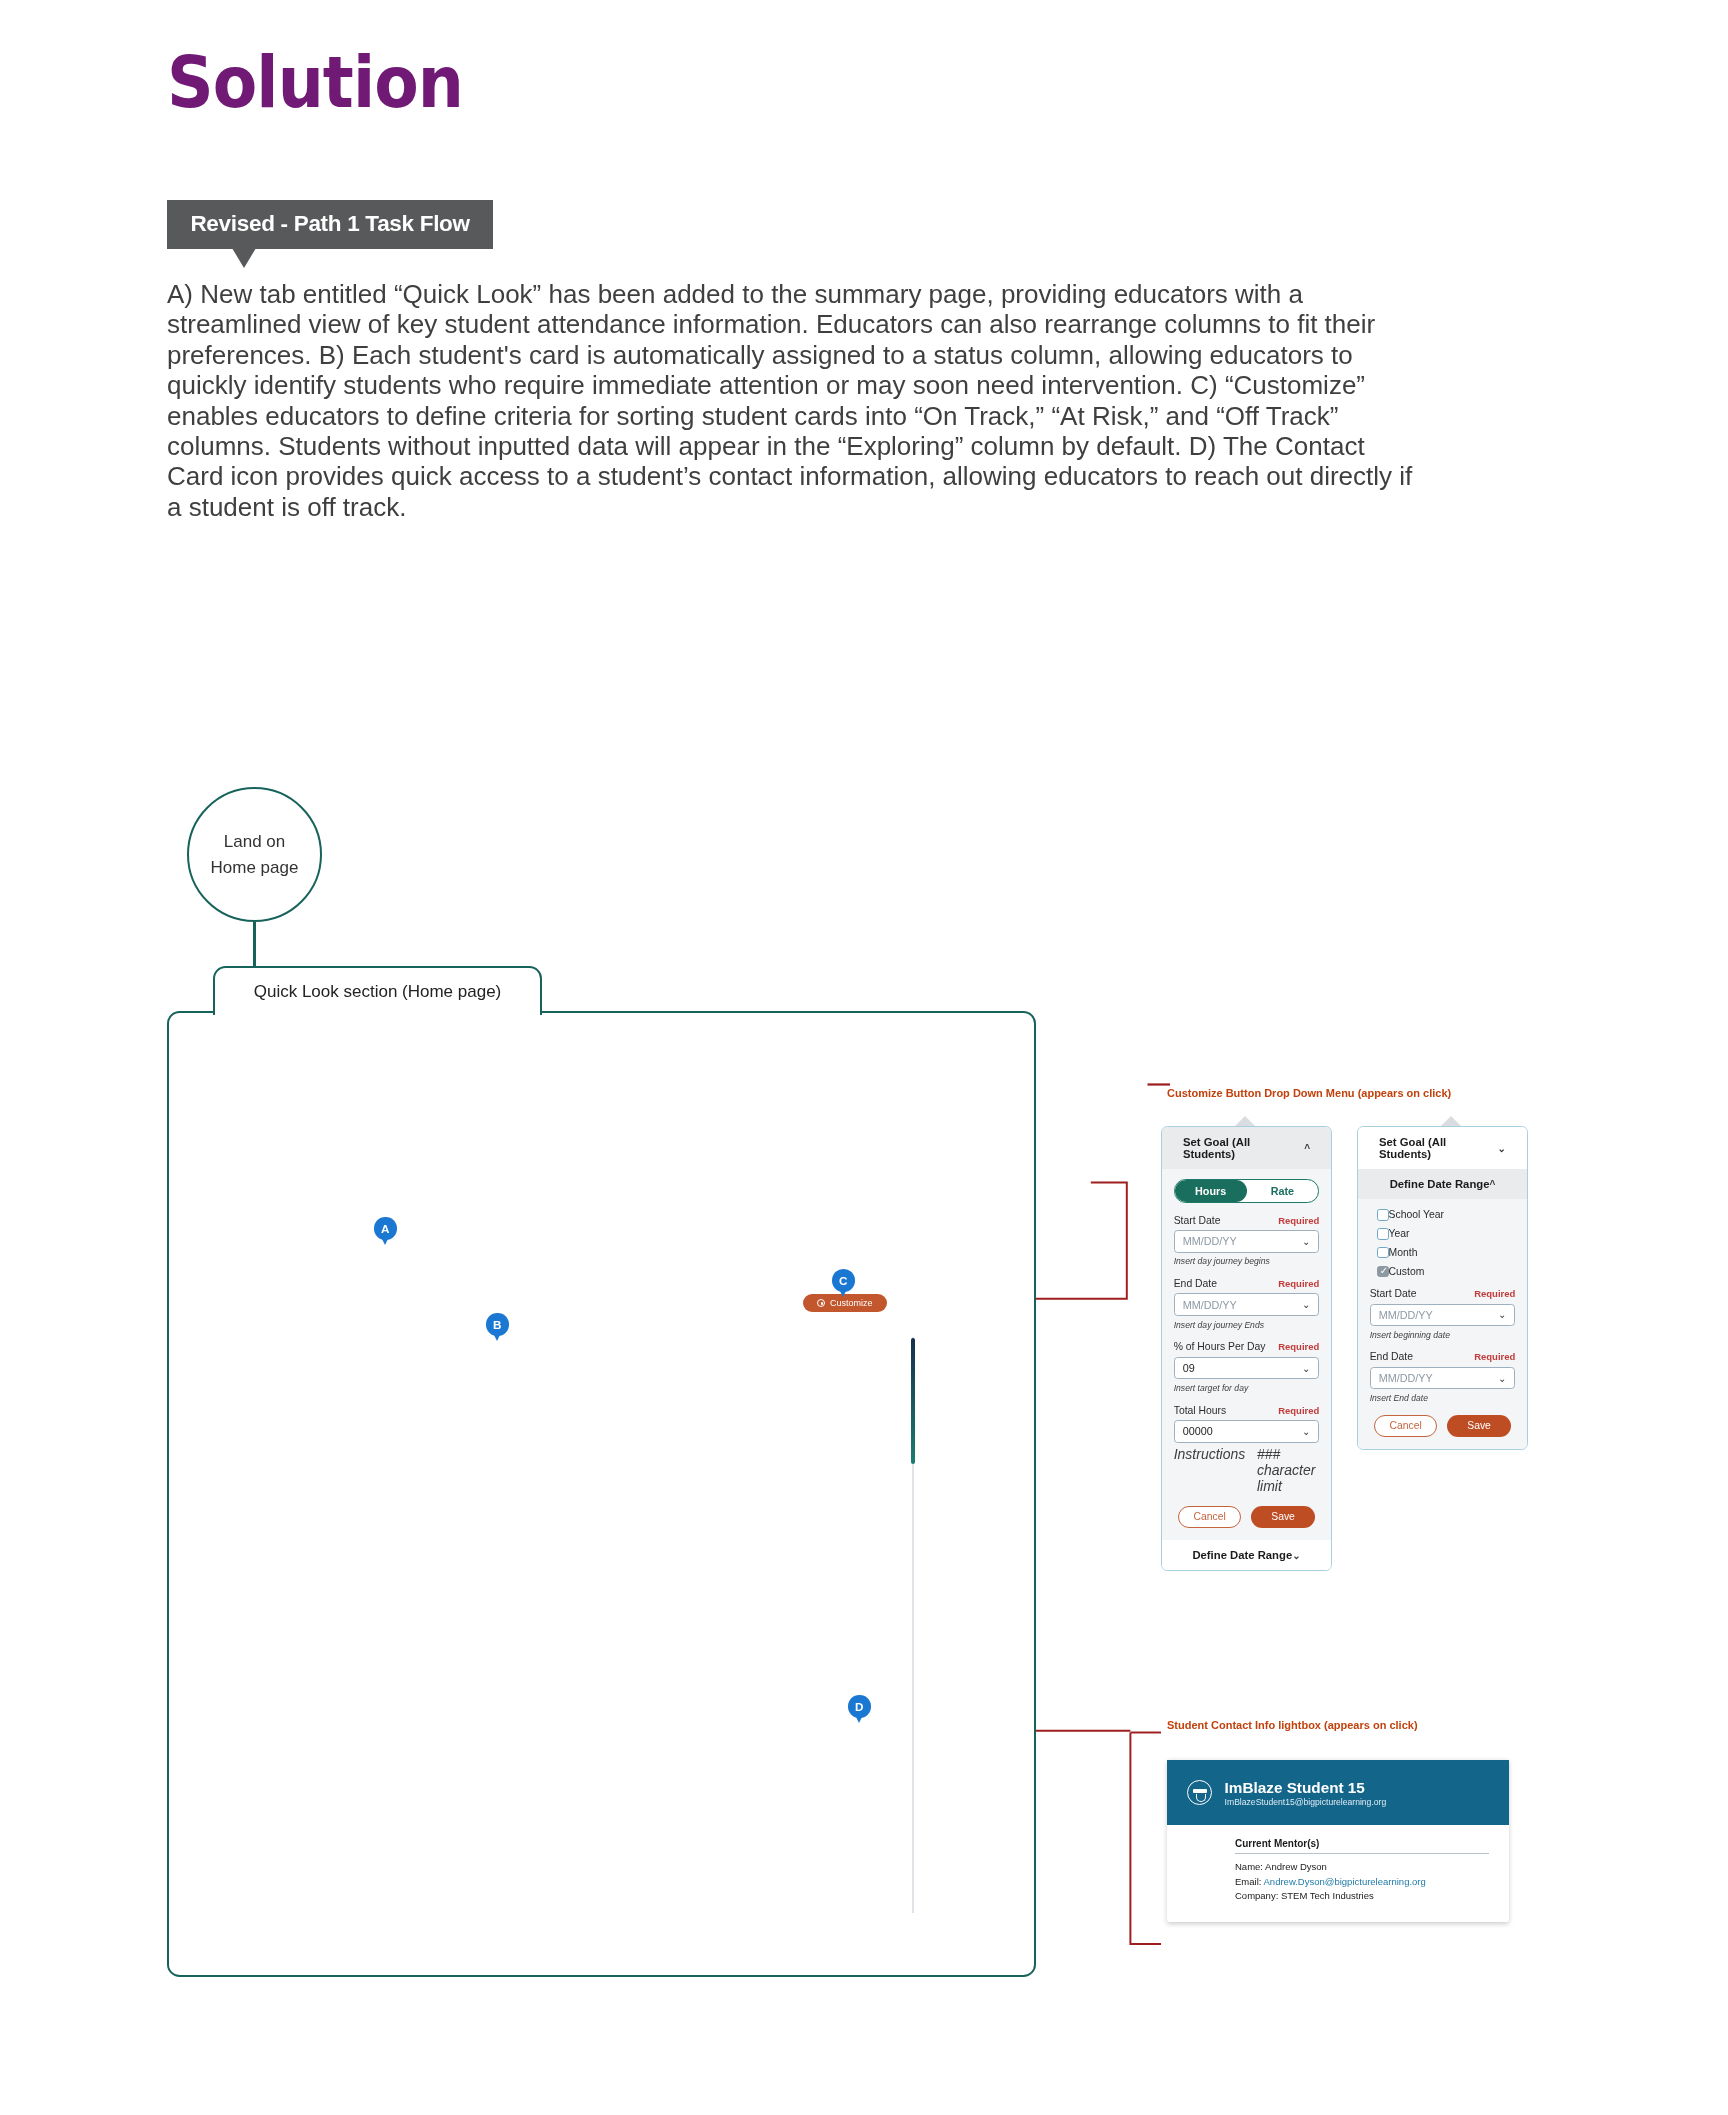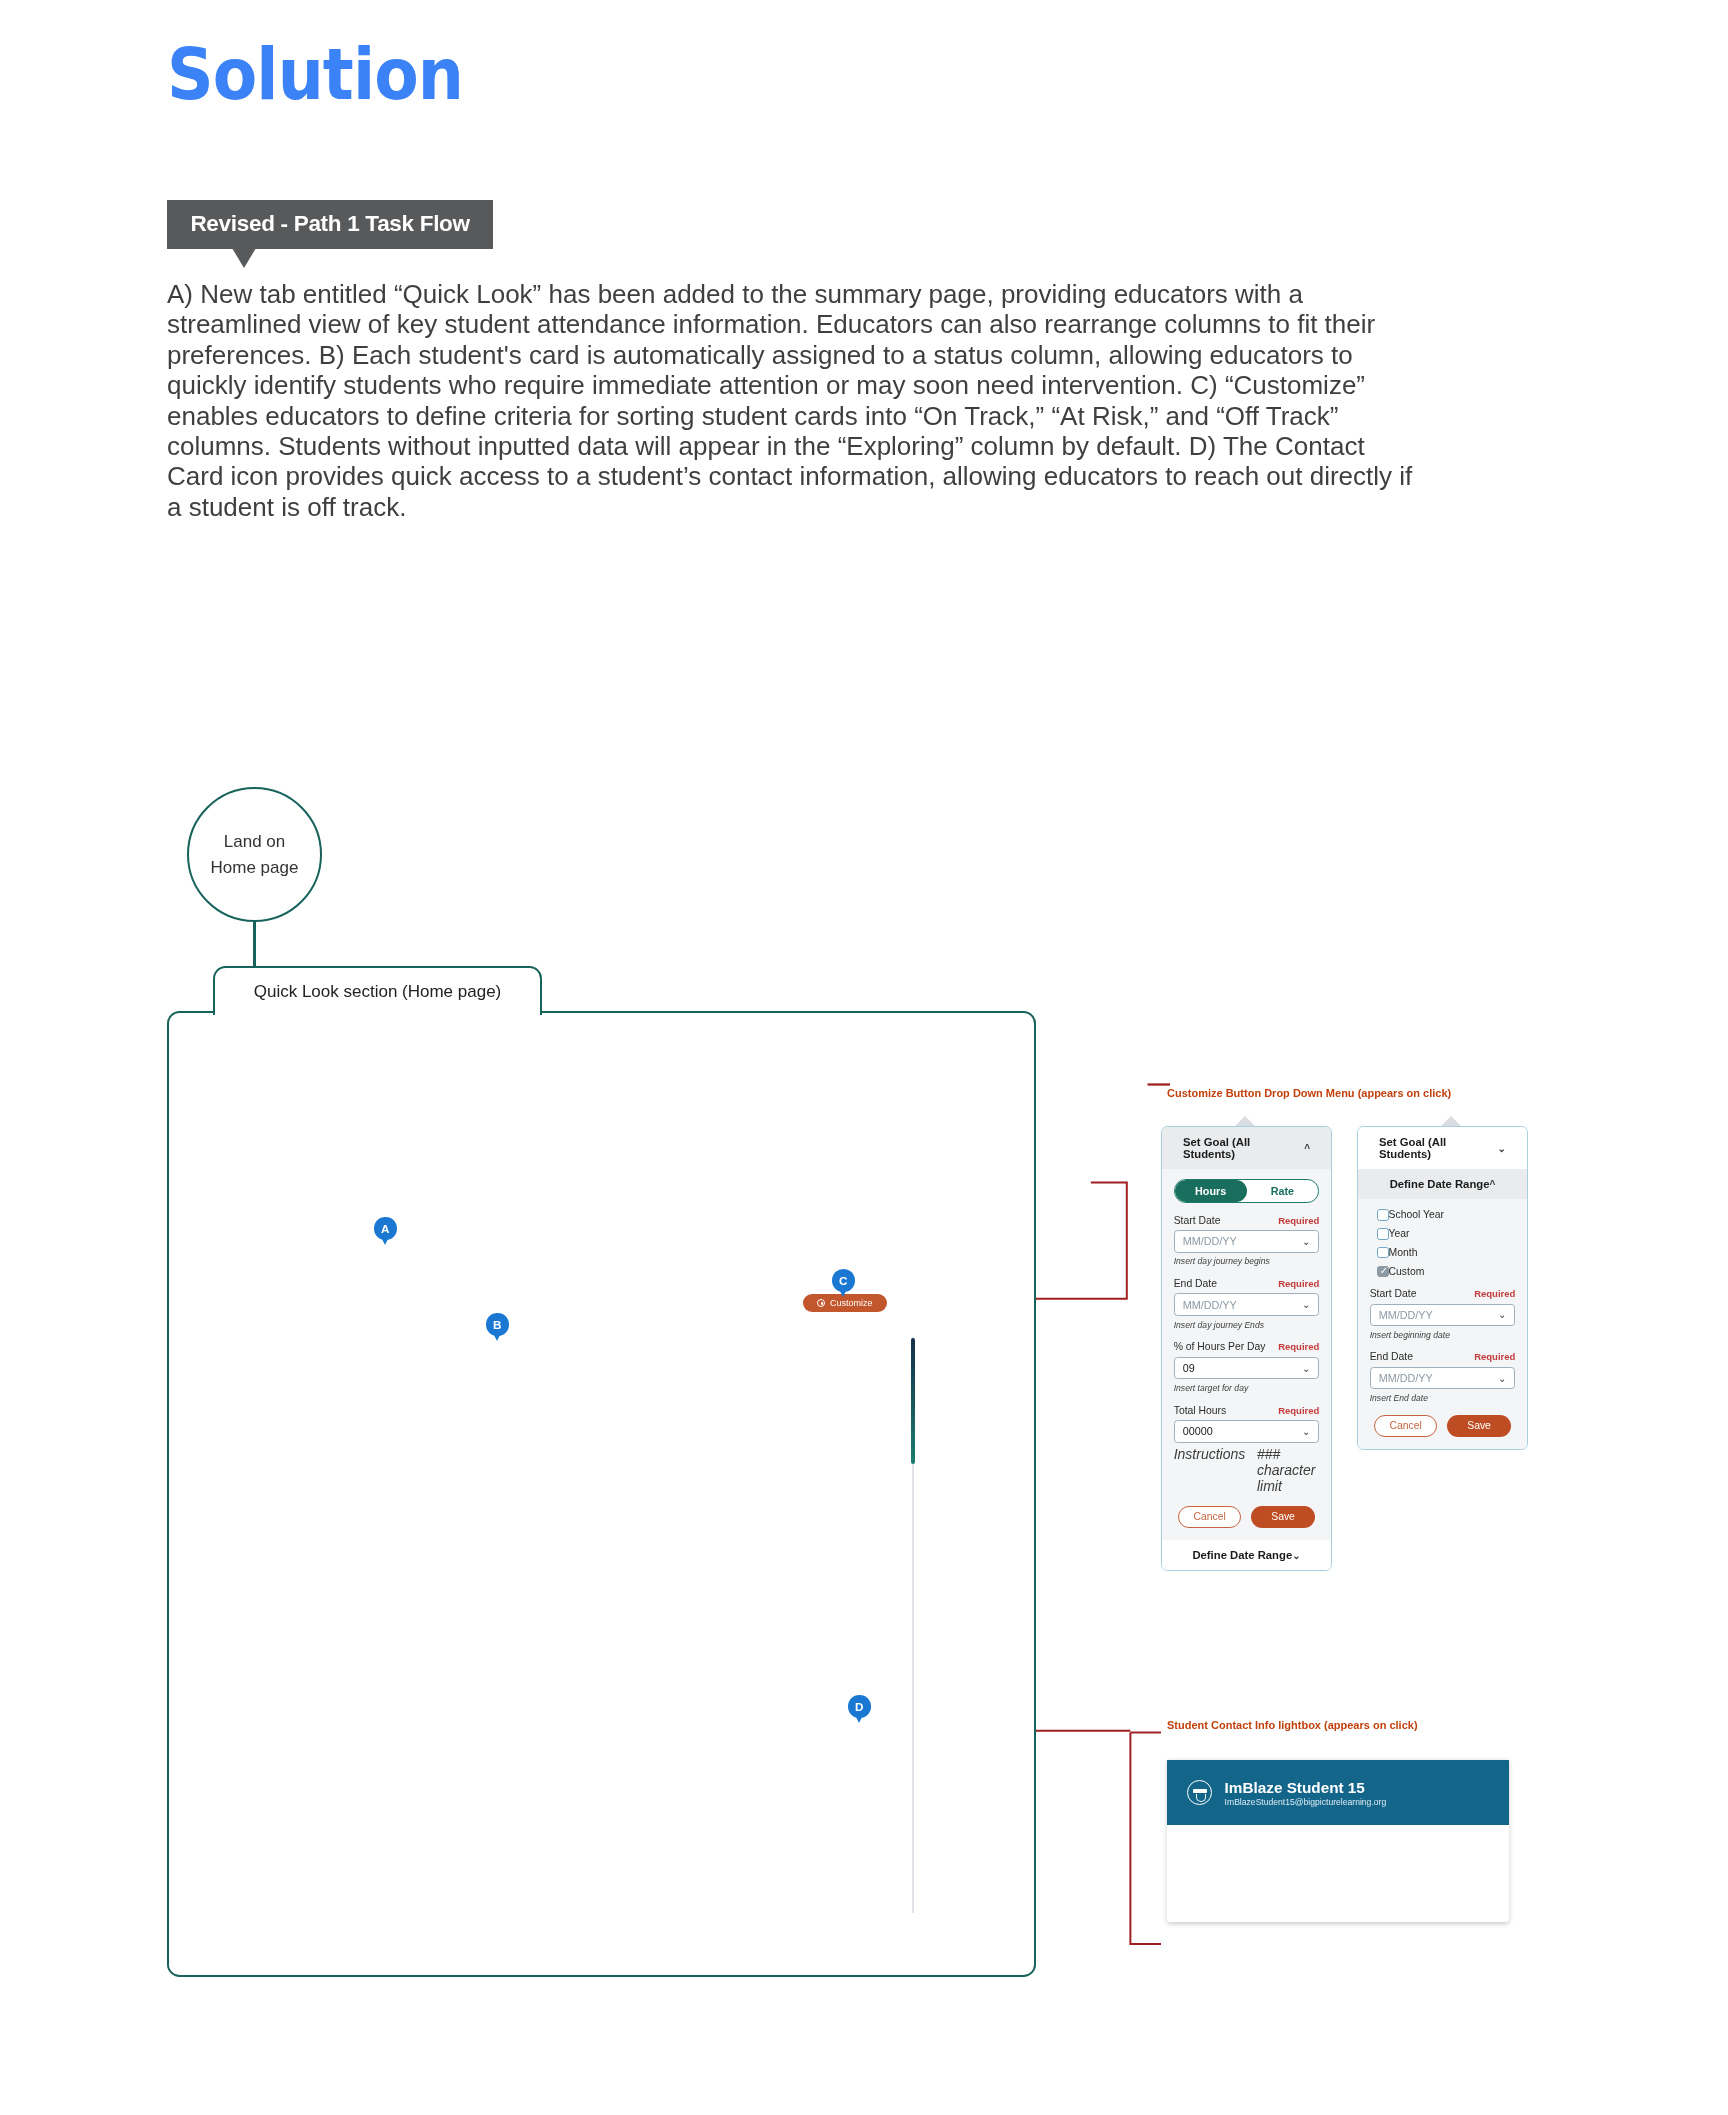--- a/index.html
+++ b/index.html
@@ -4,22 +4,22 @@
 <style>
   * { box-sizing: border-box; margin:0; padding:0; }
   body {
     width:1728px; height:2115px; background:#ffffff;
     font-family:"DejaVu Sans", sans-serif;
     position:relative; overflow:hidden;
   }
 
   
   .page-title{
-    position:absolute; left:167px; top:38px;
-    font-size:72px; font-weight:bold; color:#3b82f6;
+    position:absolute; left:167px; top:46px;
+    font-size:72px; font-weight:bold; color:#701a75;
     letter-spacing:-0.9px; line-height:1;
     font-family:"DejaVu Sans Condensed","Liberation Sans", sans-serif;
   }
   .ribbon{
     position:absolute; left:167px; top:200px;
     background:#58595b; color:#ffffff;
     padding:10.8px 23.4px 12.6px 23.4px;
     font-size:22.5px; font-weight:bold;
     font-family:"Liberation Sans", sans-serif;
     letter-spacing:-0.3px;
@@ -724,14 +724,29 @@
 
 <div class="callout-title" style="left:1167px;top:1719px;">Student Contact Info lightbox (appears on click)</div>
 <div class="lb">
   <div class="lb-head">
     <div class="lb-ico"></div>
     <div>
       <div class="lb-name">ImBlaze Student 15</div>
       <div class="lb-mail">ImBlazeStudent15@bigpicturelearning.org</div>
     </div>
   </div>
+  <div class="lb-body">
+    <div class="lb-sec">Current Mentor(s)</div>
+    <div class="lb-line">
+      <span>Name:</span>
+      <span>Andrew Dyson</span>
+    </div>
+    <div class="lb-line">
+      <span>Email:</span>
+      <a href="#">Andrew.Dyson@bigpicturelearning.org</a>
+    </div>
+    <div class="lb-line">
+      <span>Company:</span>
+      <span>STEM Tech Industries</span>
+    </div>
+  </div>
 </div>
 
 
 </body></html>

